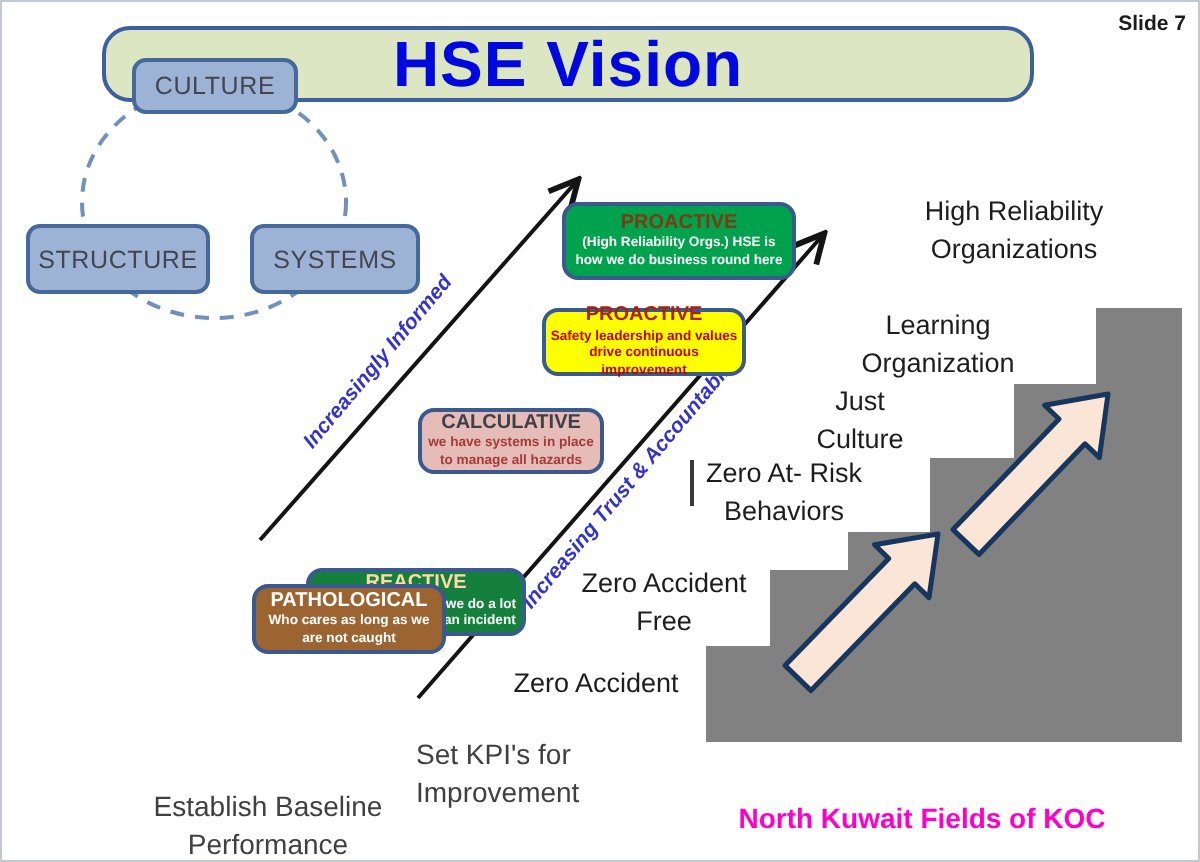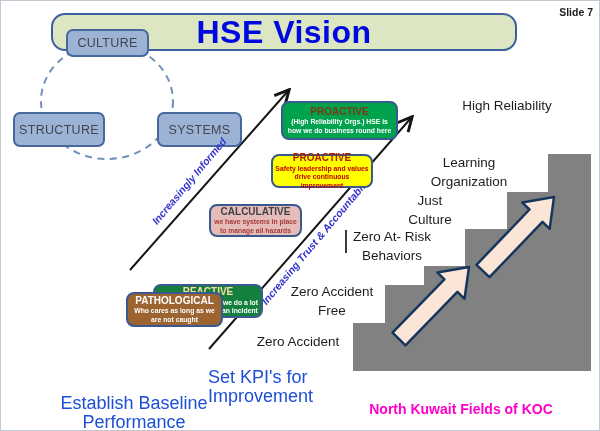--- a/index.html
+++ b/index.html
@@ -21,21 +21,21 @@
   .page-num{right:6px;top:5px;font-size:10.5px;font-weight:bold;color:#1c1c1c;}
 
   
   .node{
     background:#9cb3d6;border:2px solid #46699c;border-radius:7px;
     display:flex;align-items:center;justify-content:center;
     font-size:12.5px;color:#43454e;letter-spacing:.3px;
   }
   #node-culture{left:65px;top:28px;width:79px;height:24px;}
   #node-structure{left:12px;top:111px;width:88px;height:31px;}
-  #node-systems{left:124px;top:111px;width:81px;height:31px;margin-left:32px;}
+  #node-systems{left:124px;top:111px;width:81px;height:31px;}
 
   
   .mbox{
     border:2px solid #39598f;border-radius:8px;text-align:center;
     padding:1px 2px;box-sizing:border-box;
     display:flex;flex-direction:column;justify-content:center;line-height:1.25;
   }
   .mbox .t{font-weight:bold;font-size:10px;}
   .mbox .d{font-weight:bold;font-size:6.8px;}
   #box-generative{left:280px;top:100px;width:117px;height:39px;background:#00a24d;}
@@ -67,21 +67,21 @@
   .stair-label span{display:block;}
   #sl-0{left:227px;top:331px;width:140px;}
   #sl-1{left:261px;top:281px;width:140px;}
   #sl-2{left:321px;top:226px;width:140px;}
   #sl-3{left:359px;top:190px;width:140px;}
   #sl-4{left:398px;top:152px;width:140px;}
   #sl-5{left:436px;top:95px;width:140px;}
   .cursor-bar{left:344px;top:229px;width:2px;height:23px;background:#3a3a3a;}
 
   
-  .bottom-label{font-size:18px;color:#1d4ed8;line-height:19px;}
+  .bottom-label{font-size:14px;color:#404040;line-height:19px;}
   .bottom-label span{display:block;}
   #lbl-kpi{left:207px;top:367px;width:140px;text-align:left;}
   #lbl-baseline{left:48px;top:393px;width:170px;text-align:center;}
   #lbl-brand{left:340px;top:400px;width:240px;text-align:center;
     font-size:14px;font-weight:bold;color:#ff00cc;}
 </style>
 </head>
 <body>
 
 <div id="slide">
@@ -157,20 +157,21 @@
   <div class="abs stair-label" id="sl-3">
     <span>Just</span>
     <span>Culture</span>
   </div>
   <div class="abs stair-label" id="sl-4">
     <span>Learning</span>
     <span>Organization</span>
   </div>
   <div class="abs stair-label" id="sl-5">
     <span>High Reliability</span>
+    <span>Organizations</span>
   </div>
   <div class="abs cursor-bar"></div>
 
   <div class="abs bottom-label" id="lbl-kpi">
     <span>Set KPI's for</span>
     <span>Improvement</span>
   </div>
   <div class="abs bottom-label" id="lbl-baseline">
     <span>Establish Baseline</span>
     <span>Performance</span>

